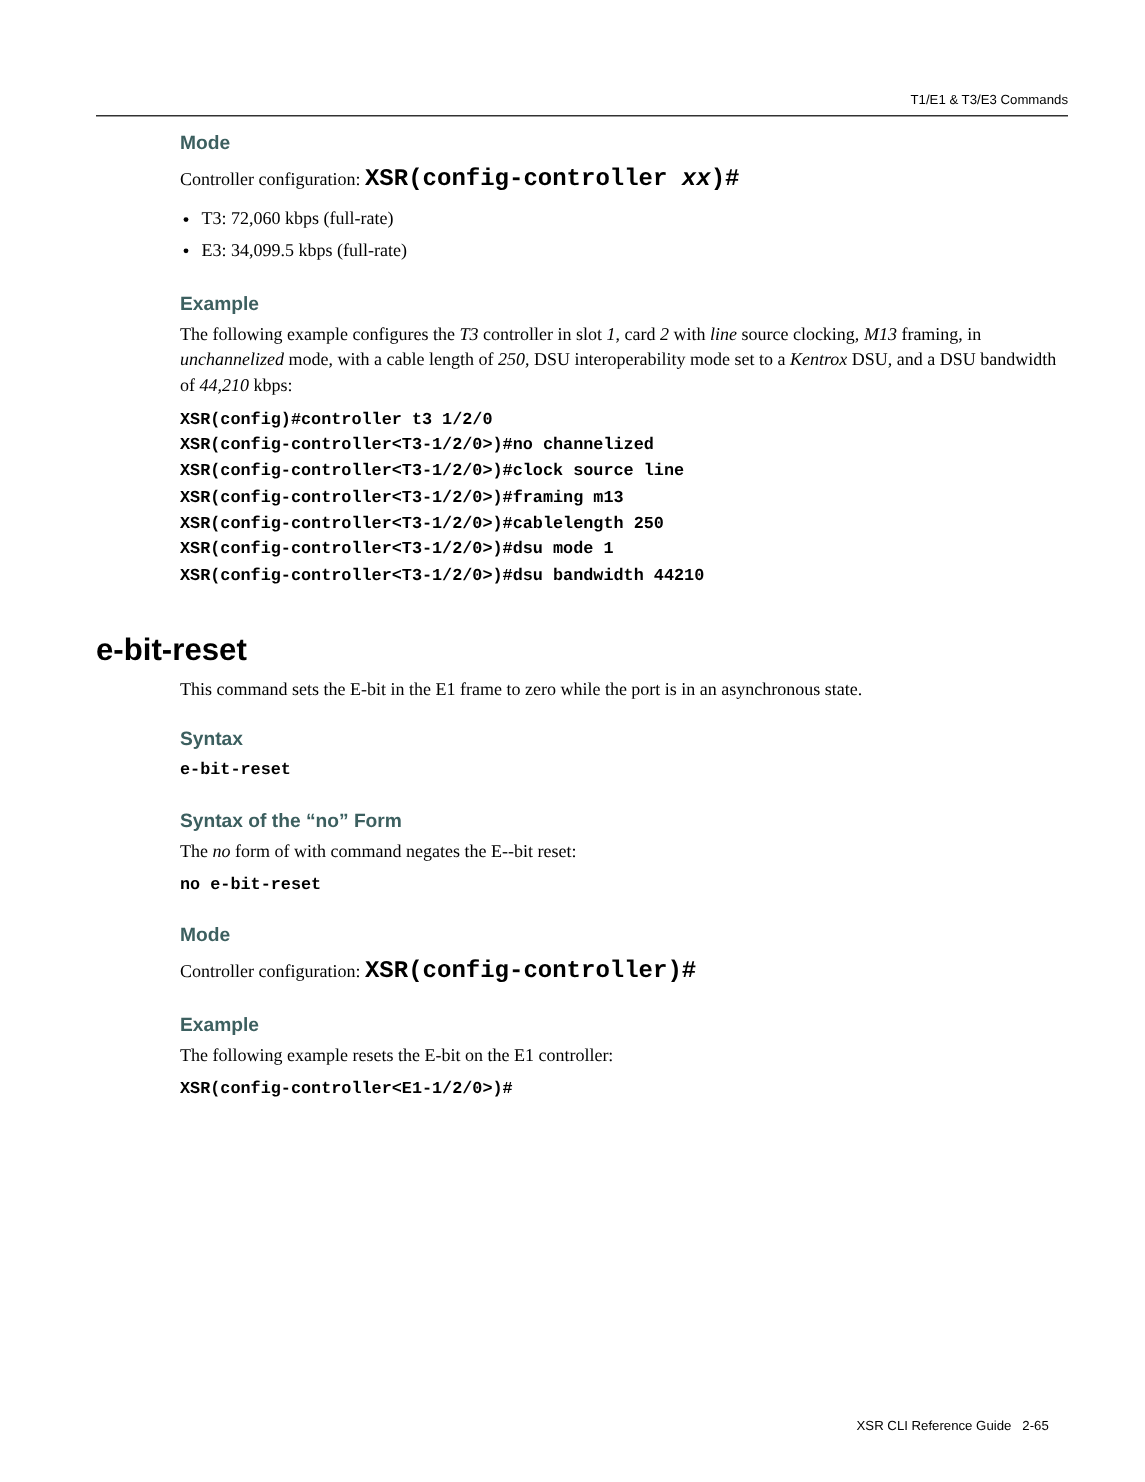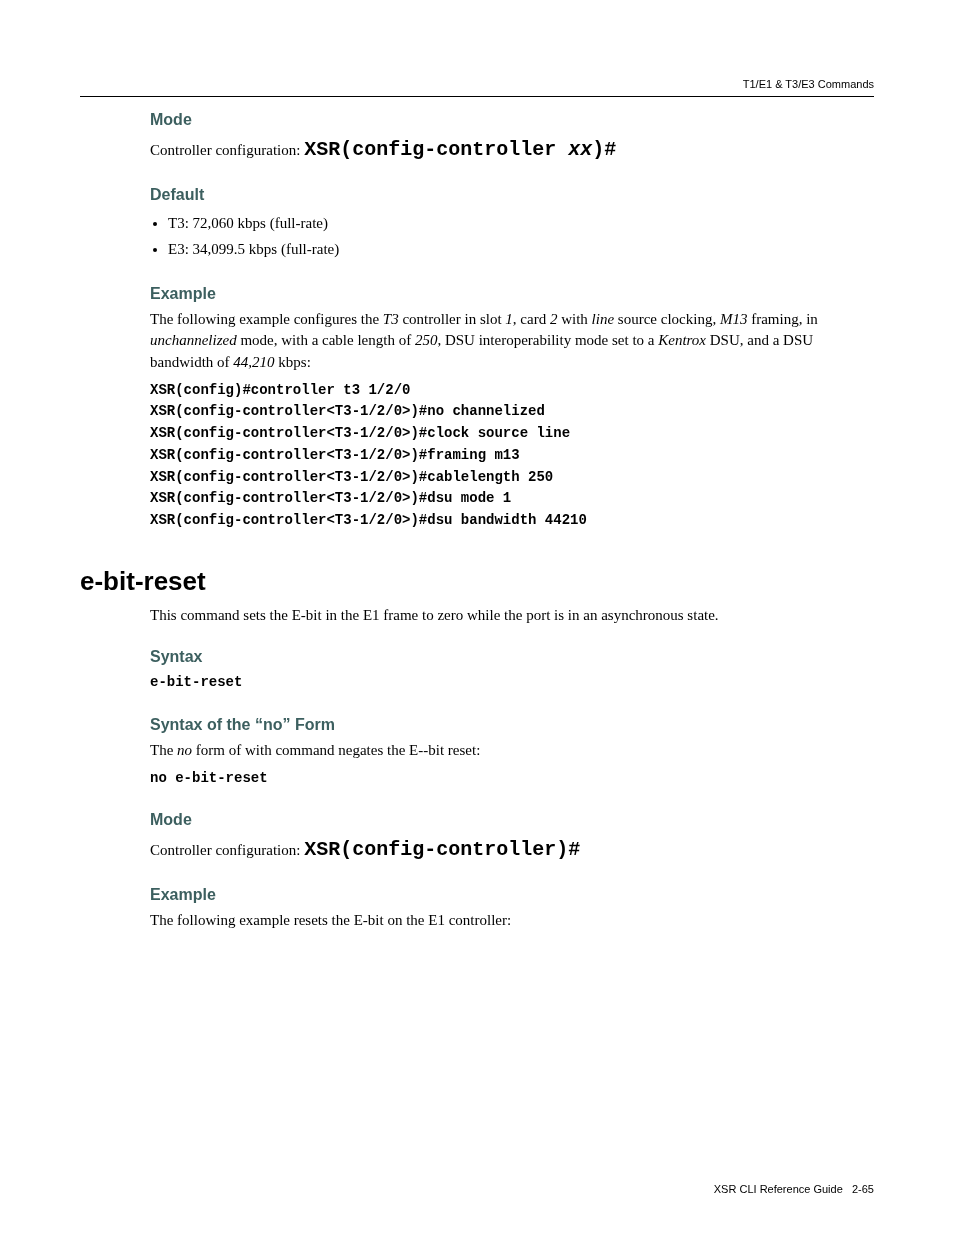--- a/index.html
+++ b/index.html
@@ -7,21 +7,21 @@
     padding: 0;
     background: #fff;
     font-family: "Palatino Linotype", "Book Antiqua", Palatino, Georgia, serif;
     color: #000;
     width: 954px;
     height: 1235px;
     box-sizing: border-box;
     position: relative;
   }
   .page {
-    padding: 78px 80px 0 80px;
+    padding: 78px 64px 0 80px;
   }
   .running-head {
     text-align: right;
     font-family: Arial, Helvetica, sans-serif;
     font-size: 11px;
     color: #000;
     margin-bottom: 6px;
   }
   .rule {
     border: none;
@@ -85,21 +85,20 @@
   <div class="running-head">T1/E1 &amp; T3/E3 Commands</div>
   <hr class="rule">
 
   <div class="indent-block">
 
     <div class="sect-head" style="margin-top:4px">Mode</div>
     <div class="body-line">
       <span>Controller configuration: </span><span class="mono">XSR(config-controller </span><span class="mono" style="font-style:italic">xx</span><span class="mono">)#</span>
     </div>
 
-    <div class="sect-head">Default</div>
     <ul class="bullets">
       <li>T3: 72,060 kbps (full-rate)</li>
       <li>E3: 34,099.5 kbps (full-rate)</li>
     </ul>
 
     <div class="sect-head">Example</div>
     <div class="body-line">
       <span>The following example configures the </span><em>T3</em><span> controller in slot </span><em>1</em><span>, card </span><em>2</em><span> with </span><em>line</em><span> source clocking, </span><em>M13</em><span> framing, in </span><em>unchannelized</em><span> mode, with a cable length of </span><em>250</em><span>, DSU interoperability mode set to a </span><em>Kentrox</em><span> DSU, and a DSU bandwidth of </span><em>44,210</em><span> kbps:</span>
     </div>
     <div class="mono-line">XSR(config)#controller t3 1/2/0
@@ -122,19 +121,20 @@
     </div>
     <div class="mono-line">no e-bit-reset</div>
 
     <div class="sect-head">Mode</div>
     <div class="body-line">
       <span>Controller configuration: </span><span class="mono">XSR(config-controller)#</span>
     </div>
 
     <div class="sect-head">Example</div>
     <div class="body-line">The following example resets the E-bit on the E1 controller:</div>
+    <div class="mono-line">XSR(config-controller&lt;E1-1/2/0&gt;)#</div>
 
   </div>
 </div>
 
 <div class="footer">
   <span>XSR CLI Reference Guide</span>&nbsp;&nbsp;&nbsp;<span>2-65</span>
 </div>
 
 </body></html>

